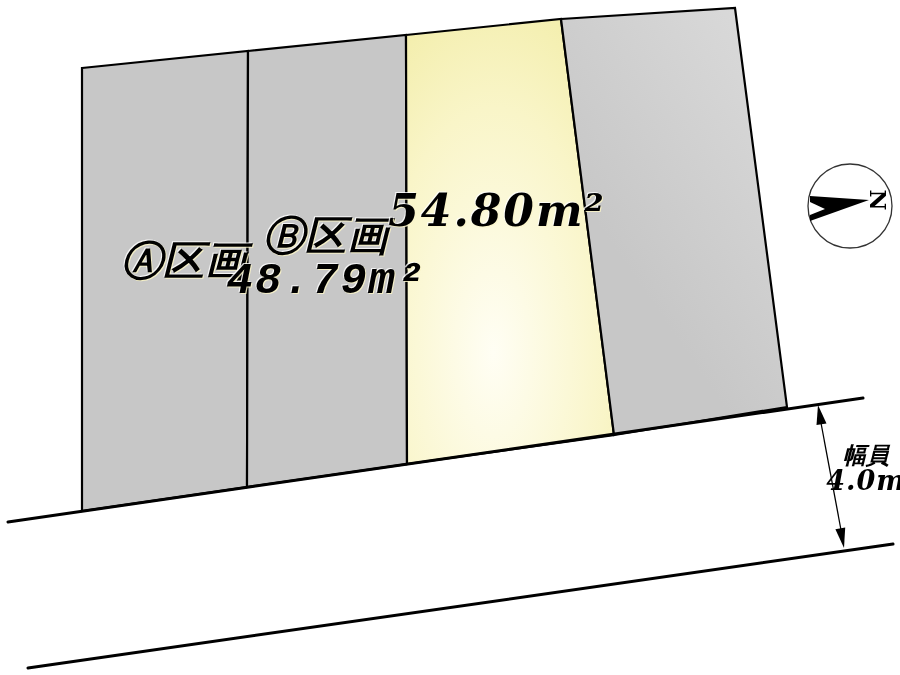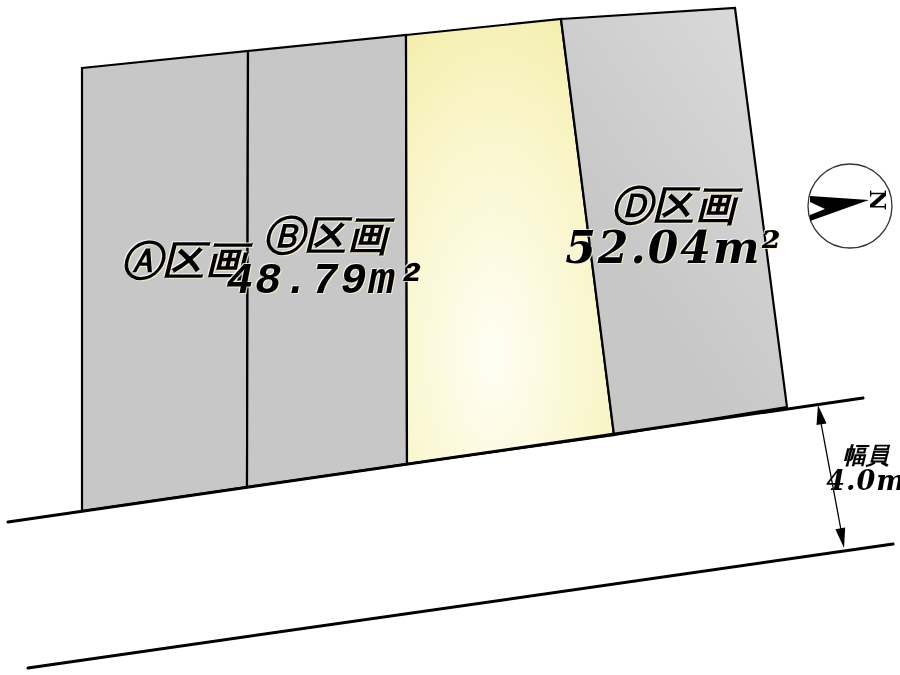--- a/index.html
+++ b/index.html
@@ -89,24 +89,21 @@
   </svg>
 
   <div class="plot-label" style="left:164px;top:240px;margin-left:20px;">
     <div class="plot-name">Ⓐ区画</div>
   </div>
   <div class="plot-label" style="left:326px;top:218px;font-family:Liberation Mono, monospace;">
     <div class="plot-name">Ⓑ区画</div>
     <div class="plot-area">48.79m²</div>
   </div>
   <div class="plot-label" style="left:497px;top:190px;">
-  </div>
-  <div class="plot-label" style="left:674px;top:185px;">
-    <div class="plot-name">Ⓓ区画</div>
-    <div class="plot-area">52.04m²</div>
+    <div class="plot-area">54.80m²</div>
   </div>
 
   <div class="road-label">
     <div class="road-label-kanji">幅員</div>
     <div class="road-label-value">4.0m</div>
   </div>
 
   <div class="north-letter">N</div>
 
 </div>

